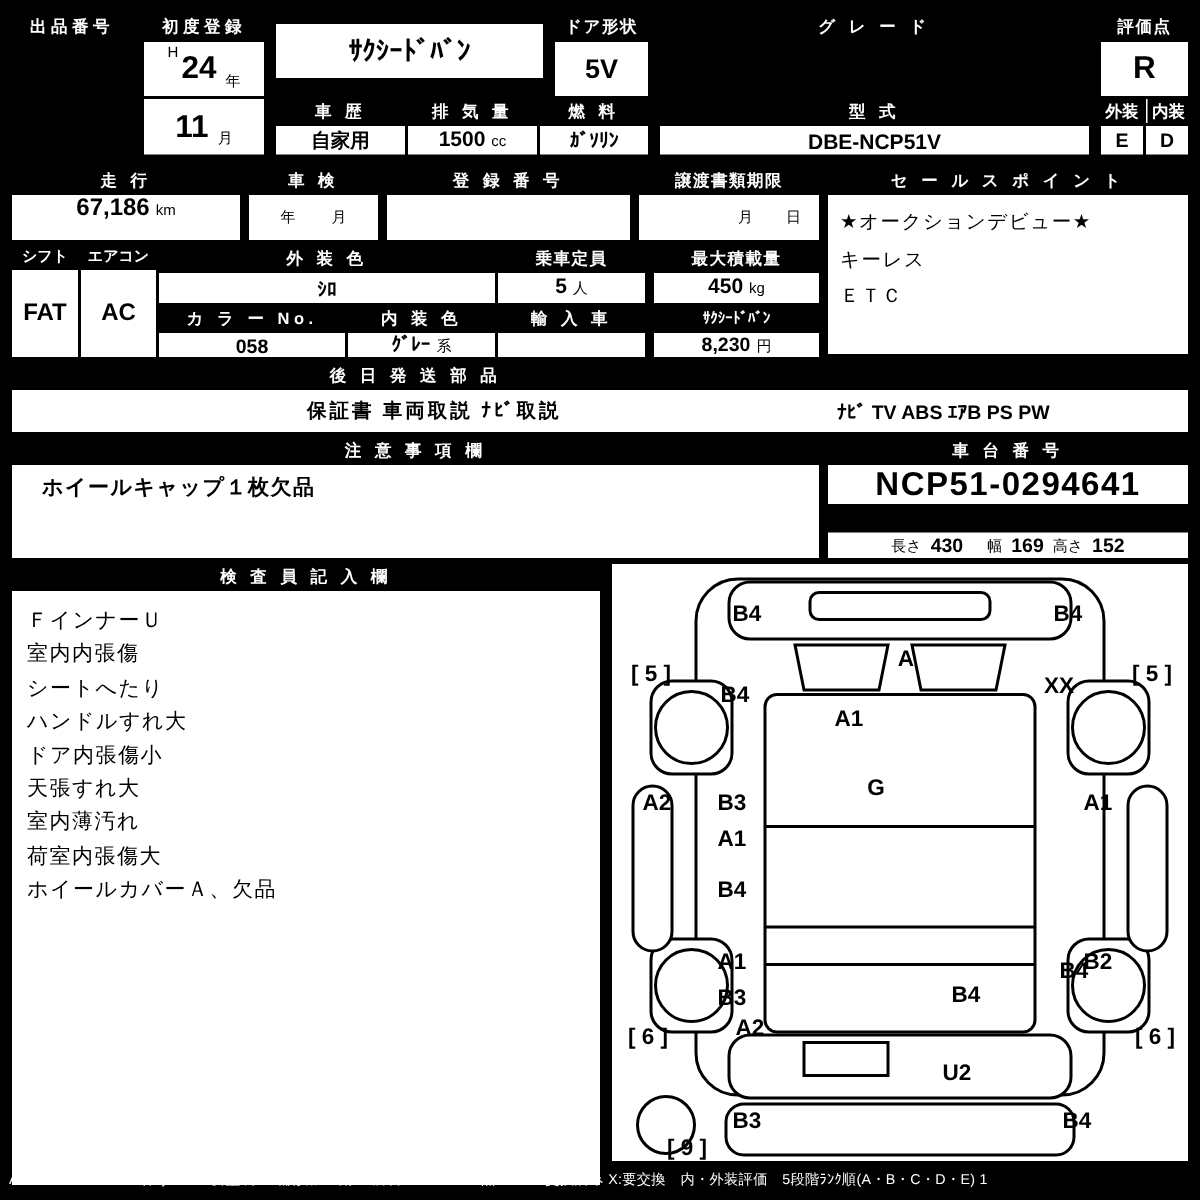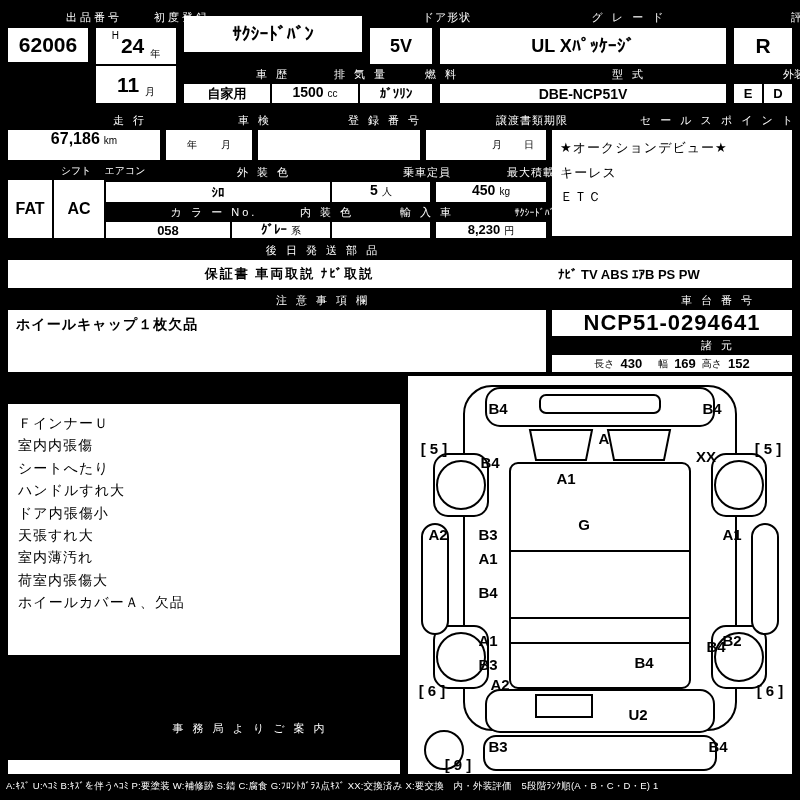--- a/index.html
+++ b/index.html
@@ -1,23 +1,23 @@
 <!DOCTYPE html>
 <html><head>
 <meta charset="utf-8">
 <style>
   html,body { margin:0; padding:0; background:#444; }
   #sheet {
     position:relative; width:800px; height:800px; background:#000;
     font-family:"Liberation Sans","DejaVu Sans",sans-serif; overflow:hidden;
   }
   .lbl {
-    position:absolute; color:#fff; font-size:11px; font-weight:normal;
+    position:absolute; color:#fff; font-size:11px; font-weight:bold;
     display:flex; align-items:center; justify-content:center;
-    letter-spacing:3px; white-space:nowrap;margin-left:46px;
+    letter-spacing:3px; white-space:nowrap;
   }
   .cell {
     position:absolute; background:#fff; color:#000;
     display:flex; align-items:center; justify-content:center; overflow:hidden;
   }
   .base { align-items:baseline; }
   .tl { align-items:flex-start; justify-content:flex-start; }
   .colcell { flex-direction:column; align-items:flex-start; justify-content:flex-start; }
   .v-xl { font-weight:bold; font-size:21px; }
   .v-lg { font-weight:bold; font-size:18px; }
@@ -32,23 +32,20 @@
   }
   .dmg { font-family:"Liberation Sans","DejaVu Sans",sans-serif; font-weight:bold; font-size:15px; fill:#000; }
   .shape { fill:#fff; stroke:#000; stroke-width:2; }
 </style>
 </head>
 <body>
 
 <div id="sheet">
 
   <div class="lbl" style="left:8px;top:8px;width:80px;height:18px">出品番号</div>
-  <div class="cell" style="left:8px;top:28px;width:80px;height:34px">
-      <span class="v-xl">62006</span>
-    </div>
 
   <div class="lbl" style="left:96px;top:8px;width:80px;height:18px">初度登録</div>
   <div class="cell" style="left:96px;top:28px;width:80px;height:36px">
     <span class="tiny" style="align-self:flex-start;margin:2px 2px 0 0">H</span>
     <span class="v-xl">24</span>
     <span class="tiny" style="align-self:flex-end;margin:0 0 3px 6px">年</span>
   </div>
   <div class="cell" style="left:96px;top:66px;width:80px;height:37px">
     <span class="v-xl">11</span>
     <span class="tiny" style="align-self:flex-end;margin:0 0 4px 6px">月</span>
@@ -57,23 +54,20 @@
   <div class="cell" style="left:184px;top:16px;width:178px;height:36px">
       <span class="v-lg">ｻｸｼｰﾄﾞﾊﾞﾝ</span>
     </div>
 
   <div class="lbl" style="left:370px;top:8px;width:62px;height:18px;letter-spacing:1px">ドア形状</div>
   <div class="cell" style="left:370px;top:28px;width:62px;height:36px">
       <span class="v-lg">5V</span>
     </div>
 
   <div class="lbl" style="left:440px;top:8px;width:286px;height:18px">グ レ ー ド</div>
-  <div class="cell" style="left:440px;top:28px;width:286px;height:36px">
-      <span class="v-lg">UL Xﾊﾟｯｹｰｼﾞ</span>
-    </div>
 
   <div class="lbl" style="left:734px;top:8px;width:58px;height:18px;letter-spacing:1px">評価点</div>
   <div class="cell" style="left:734px;top:28px;width:58px;height:36px">
       <span class="v-xl">R</span>
     </div>
 
   <div class="lbl" style="left:184px;top:66px;width:86px;height:16px">車 歴</div>
   <div class="cell" style="left:184px;top:84px;width:86px;height:19px">
       <span class="v-sm">自家用</span>
     </div>
@@ -185,40 +179,40 @@
   <div class="lbl" style="left:8px;top:242px;width:538px;height:16px">後 日 発 送 部 品</div>
   <div class="cell" style="left:8px;top:260px;width:560px;height:28px;justify-content:center;padding-left:3px;box-sizing:border-box">
     <span class="v-sm" style="letter-spacing:2px">保証書 車両取説 ﾅﾋﾞ取説</span>
   </div>
 
   <div class="cell" style="left:552px;top:260px;width:240px;height:28px;justify-content:flex-start;padding-left:6px;box-sizing:border-box">
     <span class="v-sm">ﾅﾋﾞ TV ABS ｴｱB PS PW</span>
   </div>
 
   <div class="lbl" style="left:8px;top:292px;width:538px;height:16px">注 意 事 項 欄</div>
-  <div class="cell tl" style="left:8px;top:310px;width:538px;height:62px;padding:6px 8px;box-sizing:border-box">
+  <div class="cell tl" style="left:8px;top:310px;width:538px;height:62px;padding:6px 20px;box-sizing:border-box">
     <span class="v-md" style="letter-spacing:1px">ホイールキャップ１枚欠品</span>
   </div>
 
   <div class="lbl" style="left:552px;top:292px;width:240px;height:16px">車 台 番 号</div>
   <div class="cell" style="left:552px;top:310px;width:240px;height:26px">
     <span style="font-weight:bold;font-size:22px;letter-spacing:1px">NCP51-0294641</span>
   </div>
 
-  <div class="lbl" style="left:552px;top:338px;width:240px;height:15px">諸 元</div>
   <div class="cell" style="left:552px;top:355px;width:240px;height:17px;gap:6px">
     <span class="tiny">長さ</span>
     <span class="v-sm">430</span>
     <span class="tiny" style="margin-left:10px">幅</span>
     <span class="v-sm">169</span>
     <span class="tiny" style="">高さ</span>
     <span class="v-sm">152</span>
   </div>
 
-  <div class="cell colcell" style="left:8px;top:404px;width:392px;height:251px;padding:8px 10px;box-sizing:border-box">
+  <div class="lbl" style="left:8px;top:376px;width:392px;height:16px">検 査 員 記 入 欄</div>
+  <div class="cell colcell" style="left:8px;top:394px;width:392px;height:396px;padding:8px 10px;box-sizing:border-box">
     <div class="lines" style="font-size:14px;line-height:1.6;letter-spacing:1px">ＦインナーＵ
 室内内張傷
 シートへたり
 ハンドルすれ大
 ドア内張傷小
 天張すれ大
 室内薄汚れ
 荷室内張傷大
 ホイールカバーＡ、欠品</div>
   </div>

